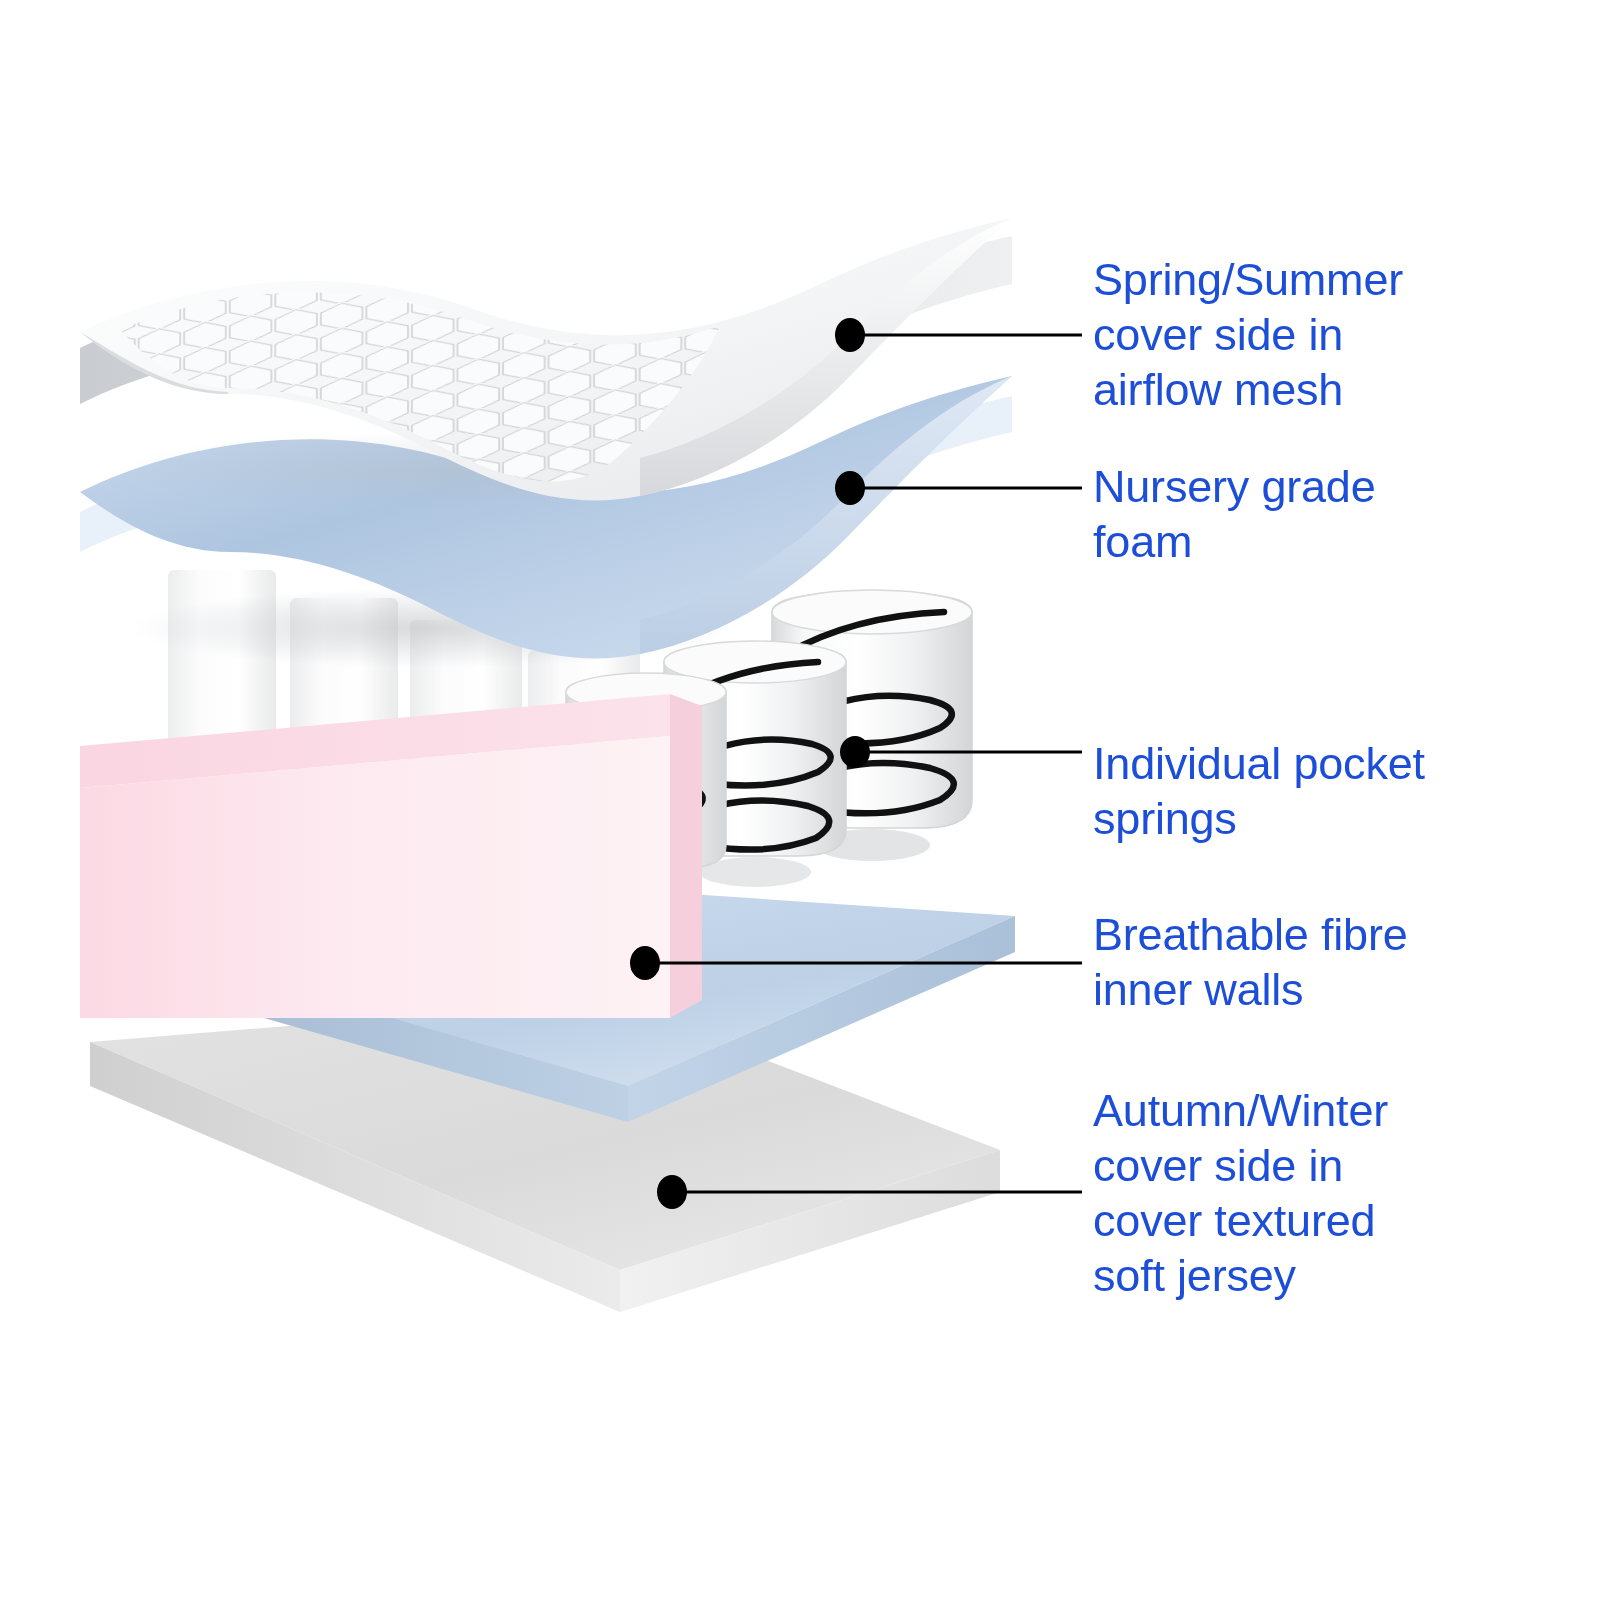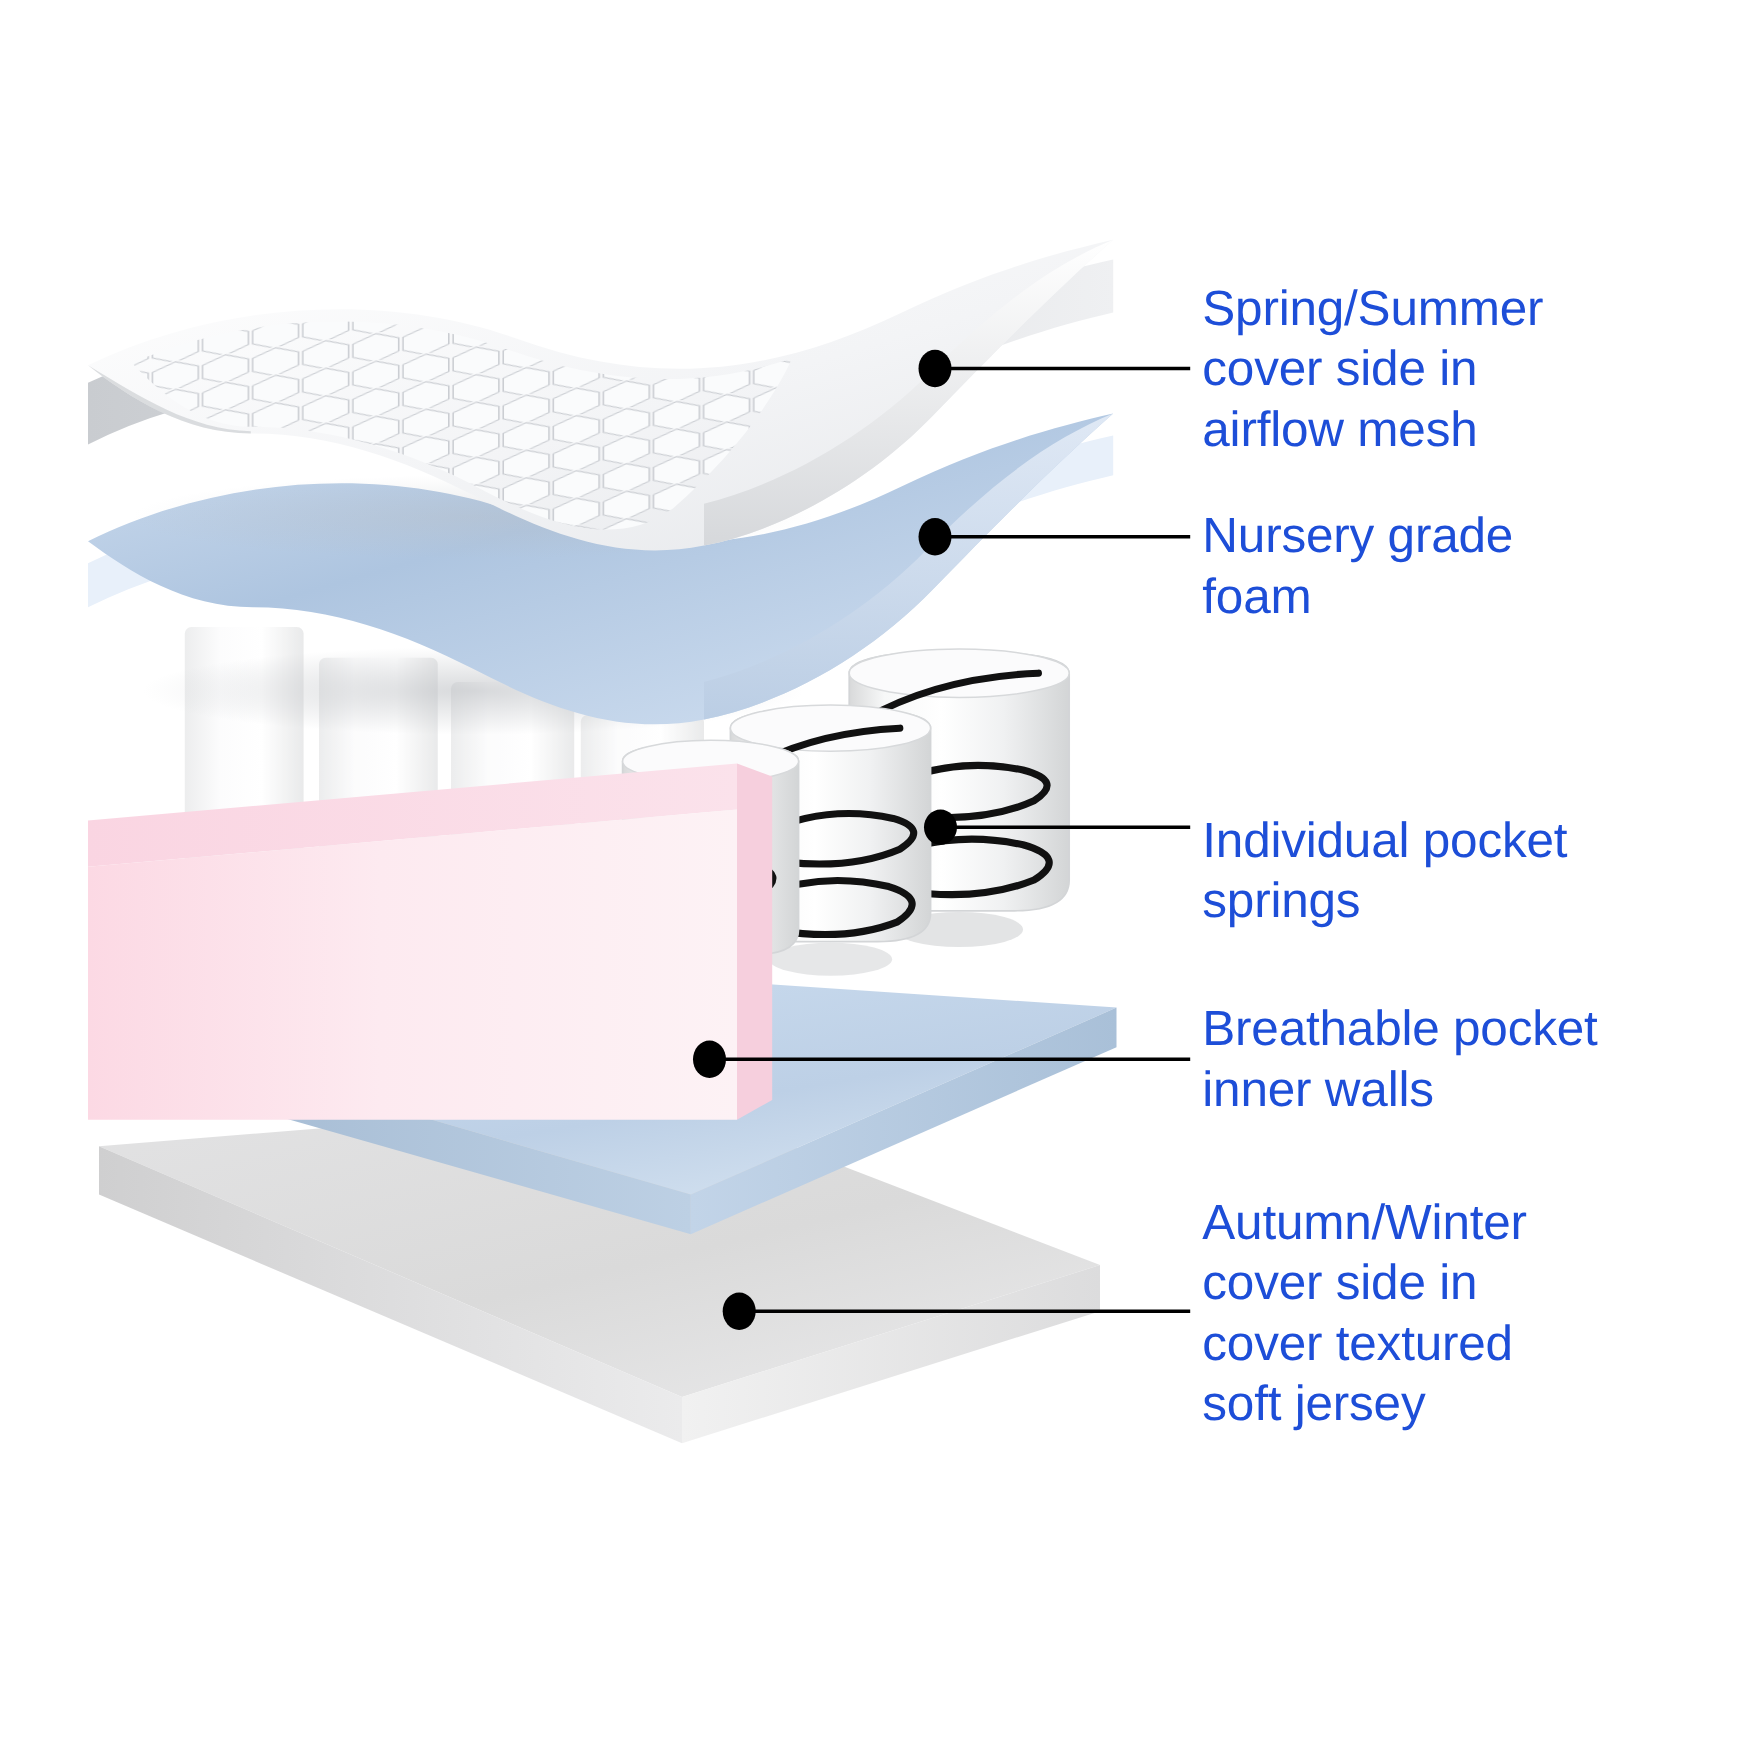--- a/index.html
+++ b/index.html
@@ -249,18 +249,18 @@
 </svg>
 </div>
 
 <div class="label-text" id="lbl-0">Spring/Summer
 cover side in
 airflow mesh</div>
 <div class="label-text" id="lbl-1">Nursery grade
 foam</div>
 <div class="label-text" id="lbl-2">Individual pocket
 springs</div>
-<div class="label-text" id="lbl-3">Breathable pocket
+<div class="label-text" id="lbl-3">Breathable fibre
 inner walls</div>
 <div class="label-text" id="lbl-4">Autumn/Winter
 cover side in
 cover textured
 soft jersey</div>
 
 </body></html>

